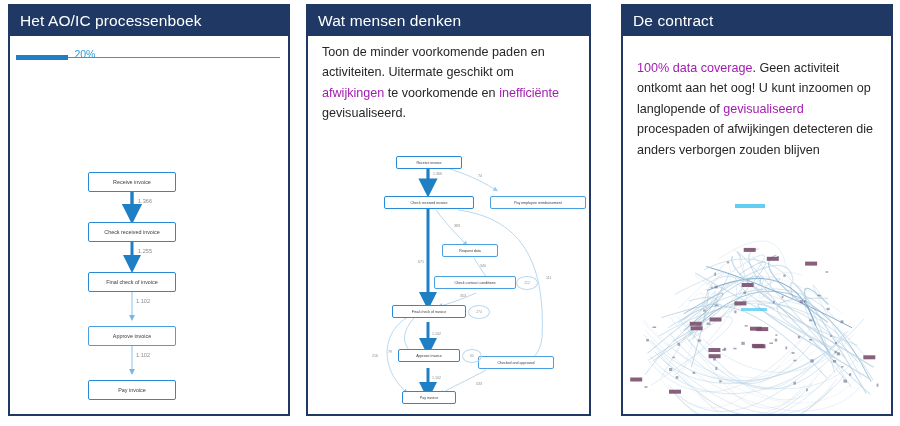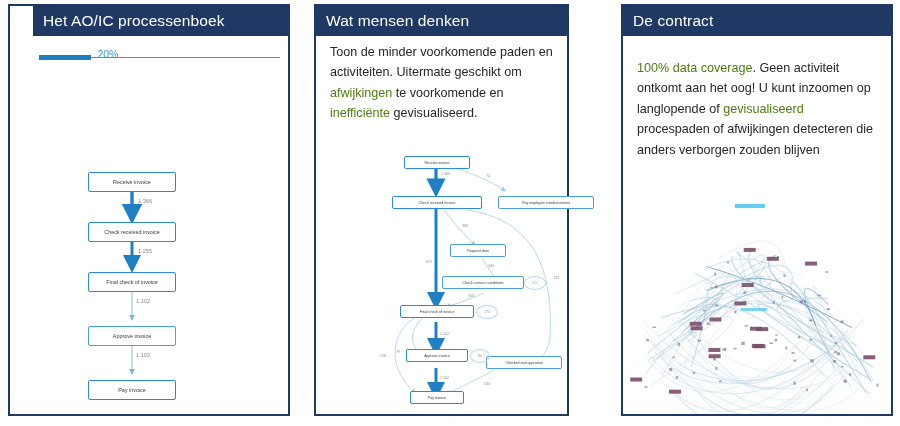--- a/index.html
+++ b/index.html
@@ -5,35 +5,35 @@
   html,body{margin:0;padding:0;}
   body{
     width:900px;height:426px;background:#ffffff;
     font-family:"Liberation Sans", sans-serif;
     -webkit-font-smoothing:antialiased;
   }
   .stage{position:relative;width:900px;height:426px;overflow:hidden;}
 
   .panel{position:absolute;top:4px;height:412px;
     border:2px solid #1f3864;background:#ffffff;box-sizing:border-box;}
-  #panel-1{left:8px;width:282px;padding-left:23px;}
-  #panel-2{left:306px;width:255px;margin-left:8px;}
+  #panel-1{left:8px;width:282px;}
+  #panel-2{left:306px;width:285px;}
   #panel-3{left:621px;width:272px;}
 
   .panel-header{height:30px;background:#1f3864;display:flex;align-items:center;
     padding-left:10px;box-sizing:border-box;}
   .panel-header .title{color:#ffffff;font-size:15.5px;letter-spacing:.1px;white-space:nowrap;}
 
   .progress-wrap{position:relative;height:24px;margin:4px 8px 0 6px;}
   .progress-label{position:absolute;top:8px;font-size:10.5px;color:#2e9bd6;}
   .progress-track{position:absolute;left:0;right:0;bottom:6px;height:1.5px;background:#2e9bd6;}
   .progress-fill{position:absolute;left:0;bottom:4px;height:5px;background:#1f7fc4;}
 
   .body-text{margin:6px 12px 0 14px;font-size:12.6px;line-height:1.62;color:#262626;}
-  .hl{color:#4d7c0f;}
+  .hl{color:#a21caf;}
 
   .diagram{position:absolute;left:0;right:0;}
 
   
   .node{position:absolute;border:1px solid #4a9fe0;border-radius:2px;background:#ffffff;
     display:flex;align-items:center;justify-content:center;
     color:#3b3b3b;text-align:center;box-sizing:border-box;}
   .node.strong{border:1.6px solid #2b8ad6;}
   .elabel{position:absolute;color:#8b8b8b;white-space:nowrap;}
 

